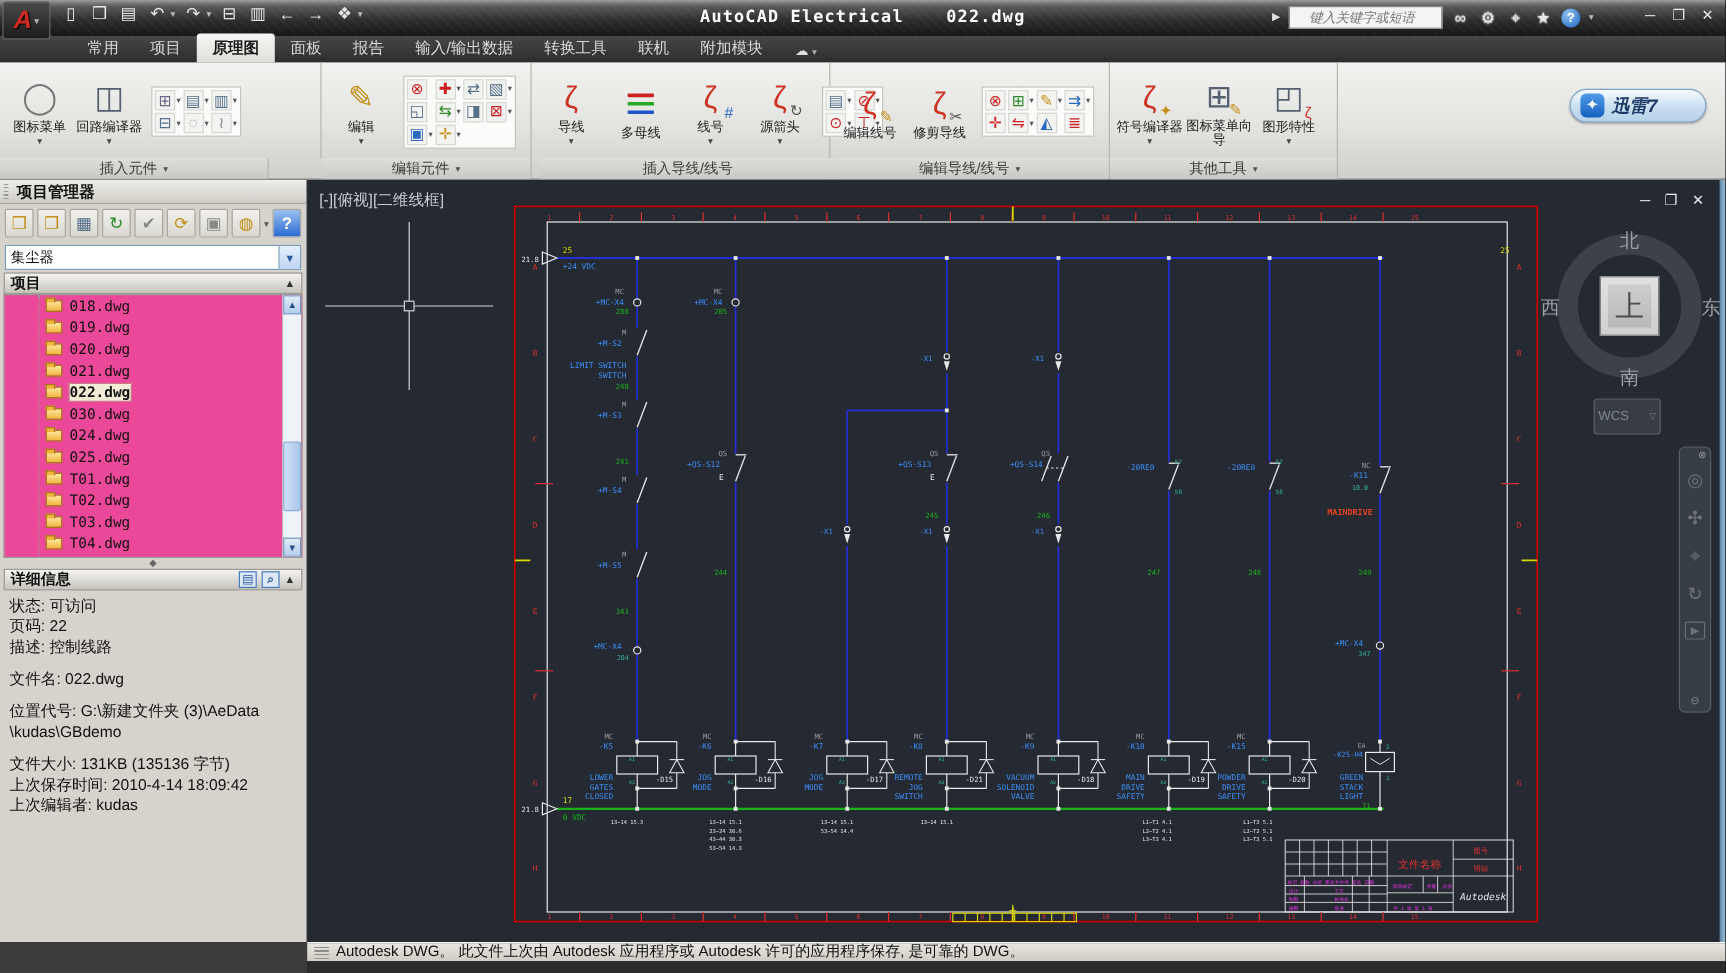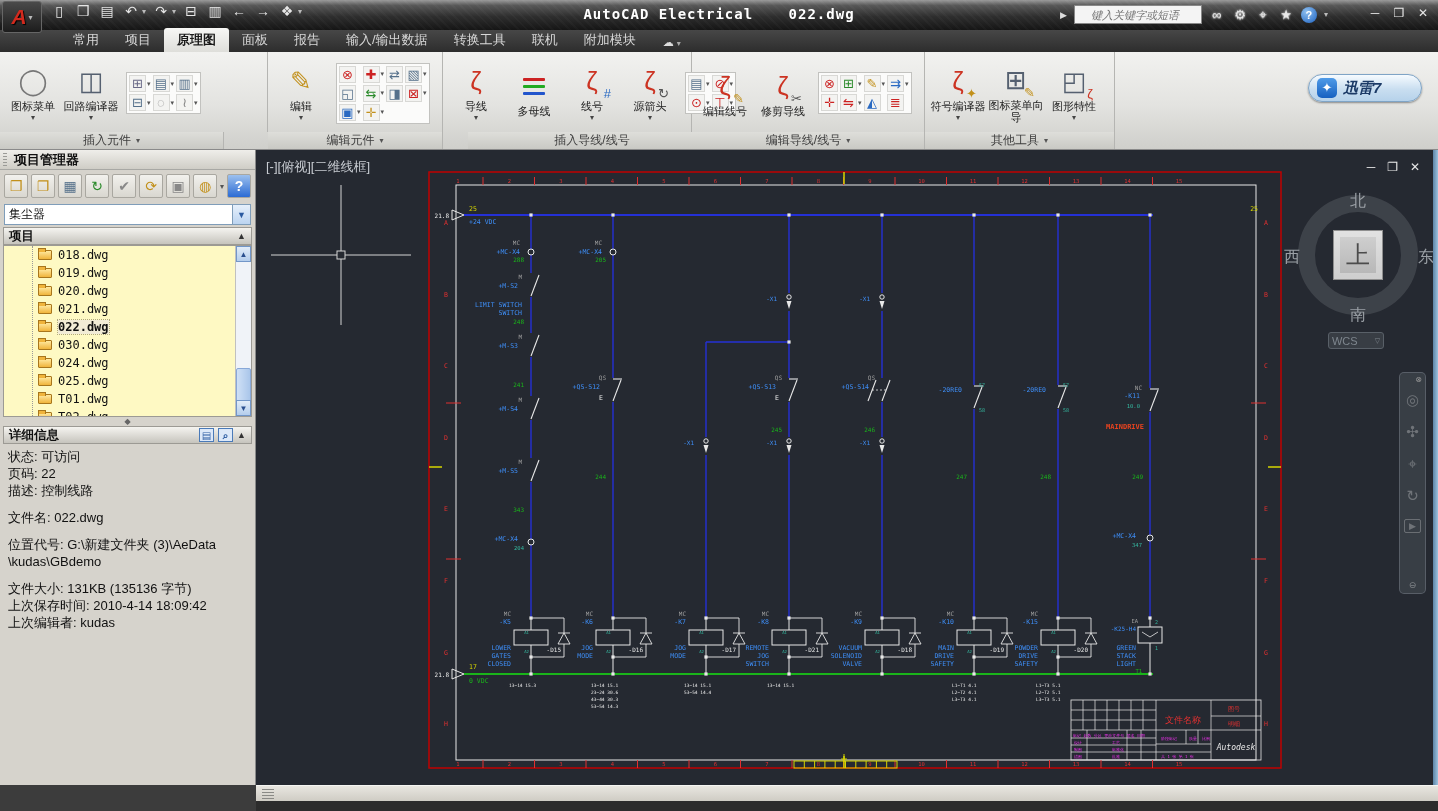--- a/index.html
+++ b/index.html
@@ -81,21 +81,21 @@
   .pmdd { font-size:8px; color:#555; }
   .combo { margin:2px 4px; height:21px; background:#fff; border:1px solid #7f9db9; display:flex; align-items:center; }
   .combo .cval { flex:1; padding-left:4px; color:#111; }
   .combo .cbtn { width:18px; height:100%; background:linear-gradient(180deg,#e6f0fb,#bcd4f0); border-left:1px solid #7f9db9;
     color:#2a5aa0; font-size:9px; display:flex; align-items:center; justify-content:center; }
   .secthdr { height:18px; background:linear-gradient(180deg,#f5f4f0,#c6c4bd); border:1px solid #9c9a94; margin:1px 3px 0;
     display:flex; align-items:center; font-weight:bold; color:#111; padding:0 5px; gap:4px; font-size:12.5px;}
   .secthdr .sp { flex:1; }
   .hico { width:15px; height:14px; border:1px solid #4a7ab8; background:#dce8f8; font-size:10px; line-height:13px; text-align:center; color:#2a5aa0;}
   .harr { font-size:9px; color:#333; }
-  .tree { position:relative; height:172px; background:#fef9c3; border:1px solid #9c9a94; margin:0 3px; overflow:hidden; }
+  .tree { position:relative; height:220px; background:#ec4899; border:1px solid #9c9a94; margin:0 3px; overflow:hidden; }
   .treeline { position:absolute; left:28px; top:0; bottom:0; width:0; border-left:1px dotted #999; }
   .trow { height:18px; display:flex; align-items:center; padding-left:34px; gap:6px; position:relative; color:#111;
     font-family:"DejaVu Sans Mono",monospace; font-size:12px; }
   .trow .fold { width:14px; height:10px; background:linear-gradient(180deg,#ffe9a0,#f0b43c); border:1px solid #a8761c;
     border-radius:1px; position:relative; flex:0 0 auto; }
   .trow .fold::before { content:""; position:absolute; left:-1px; top:-3px; width:6px; height:3px;
     background:#f0b43c; border:1px solid #a8761c; border-bottom:none; }
   .trow.sel span.fn { background:#f2ecd6; outline:1px dotted #b0a880; font-weight:bold; }
   .vscroll { position:absolute; right:0; top:0; bottom:0; width:16px; background:#f0f3f8; border-left:1px solid #c0c0c0; }
   .vbtn { position:absolute; left:0; width:15px; height:16px; background:linear-gradient(180deg,#e2ecf8,#b4cdec);
@@ -115,21 +115,21 @@
   svg.schem { position:absolute; left:0; top:0; }
 
   .viewcube { position:absolute; left:1042px; top:45px; width:120px; height:120px; z-index:5; }
   .vcring { position:absolute; left:0; top:0; width:120px; height:120px; border-radius:50%;
     border:17px solid rgba(150,155,160,.22); }
   .vcface { position:absolute; left:35px; top:35px; width:50px; height:50px;
     background:linear-gradient(180deg,#d2d2d2,#b4b4b4); border:1px solid #8f8f8f;
     box-shadow:inset 0 0 0 6px rgba(255,255,255,.35); display:flex; align-items:center; justify-content:center;
     color:#4c4c4c; font-size:24px; }
   .vclbl { position:absolute; color:#9ba0a6; font-size:16px; z-index:6; }
-  .wcs { position:absolute; left:1072px; top:182px; width:56px; height:17px; background:#383d44; border:1px solid #596068;
+  .wcs { position:absolute; left:1072px; top:182px; width:56px; height:30px; background:#383d44; border:1px solid #596068;
     border-radius:3px; color:#7e868e; font-size:11px; display:flex; align-items:center; justify-content:center; gap:17px; z-index:5;}
   .wcs .qdd{font-size:7px;}
 
   .navbar { position:absolute; left:1143px; top:222px; width:27px; height:222px; background:rgba(62,68,76,.78);
     border:1px solid rgba(120,128,138,.5); border-radius:5px; z-index:5; display:flex; flex-direction:column; align-items:center; }
   .navbar .nclose { align-self:flex-end; color:rgba(255,255,255,.45); font-size:8px; margin:2px 3px 0 0; }
   .navic { color:rgba(255,255,255,.28); font-size:15px; margin:7px 0; }
   .navic.boxed { border:1px solid rgba(255,255,255,.25); font-size:9px; padding:1px 4px; border-radius:2px; }
   .navbar .nmenu { margin-top:auto; margin-bottom:3px; color:rgba(255,255,255,.35); font-size:9px; }
 
@@ -347,21 +347,21 @@
           <div class="sicell">
             <span class="sicon" style="color: rgb(204, 34, 34);">⊙</span>
             <span class="sdd">▾</span>
           </div>
           <div class="sicell">
             <span class="sicon" style="color: rgb(204, 34, 34);">⊤</span>
             <span class="sdd">▾</span>
           </div>
         </div>
       </div>
-      <div class="plabel" style="left: 468px; width: 249px;">
+      <div class="plabel" style="left: 449px; width: 249px;">
         <span>插入导线/线号</span>
       </div>
       <div class="panel" style="left: 692px; width: 233px;">
         <div class="bigbtn">
           <div class="bicon">
             <span style="color: rgb(204, 51, 34);">ζ</span>
             <span class="over" style="color: rgb(194, 144, 26);">✎</span>
           </div>
           <div class="blabel">编辑线号</div>
         </div>
@@ -1018,16 +1018,17 @@
         <span class="nmenu">⊖</span>
       </div>
       <div class="edgeblue"></div>
     </div>
   </div>
 
   <div class="statusbar">
     <div class="sb-left"></div>
     <div class="sb-main">
       <span class="sb-grip"></span>
+      <span class="sb-text">Autodesk DWG。  此文件上次由 Autodesk 应用程序或 Autodesk 许可的应用程序保存, 是可靠的 DWG。</span>
     </div>
     <div class="sb-bottom"></div>
   </div>
 </div>
 
 </body></html>

